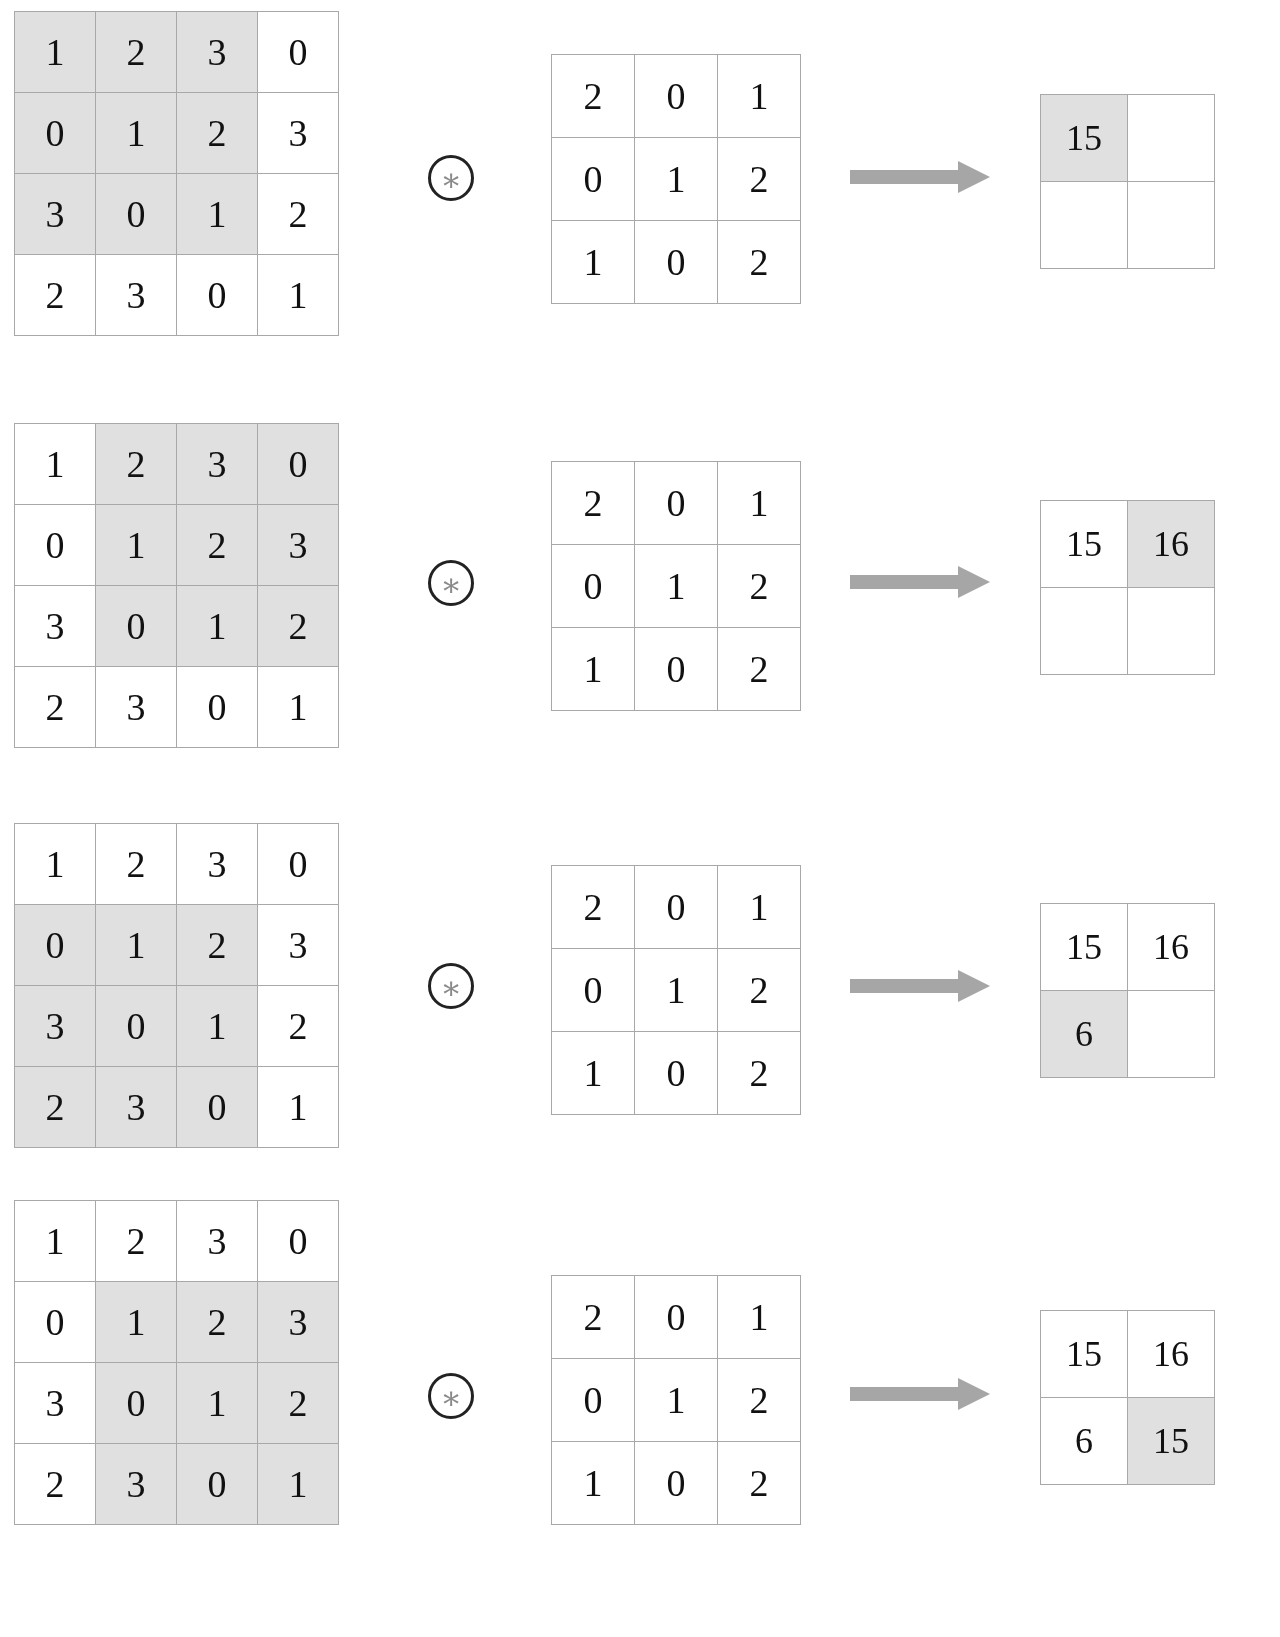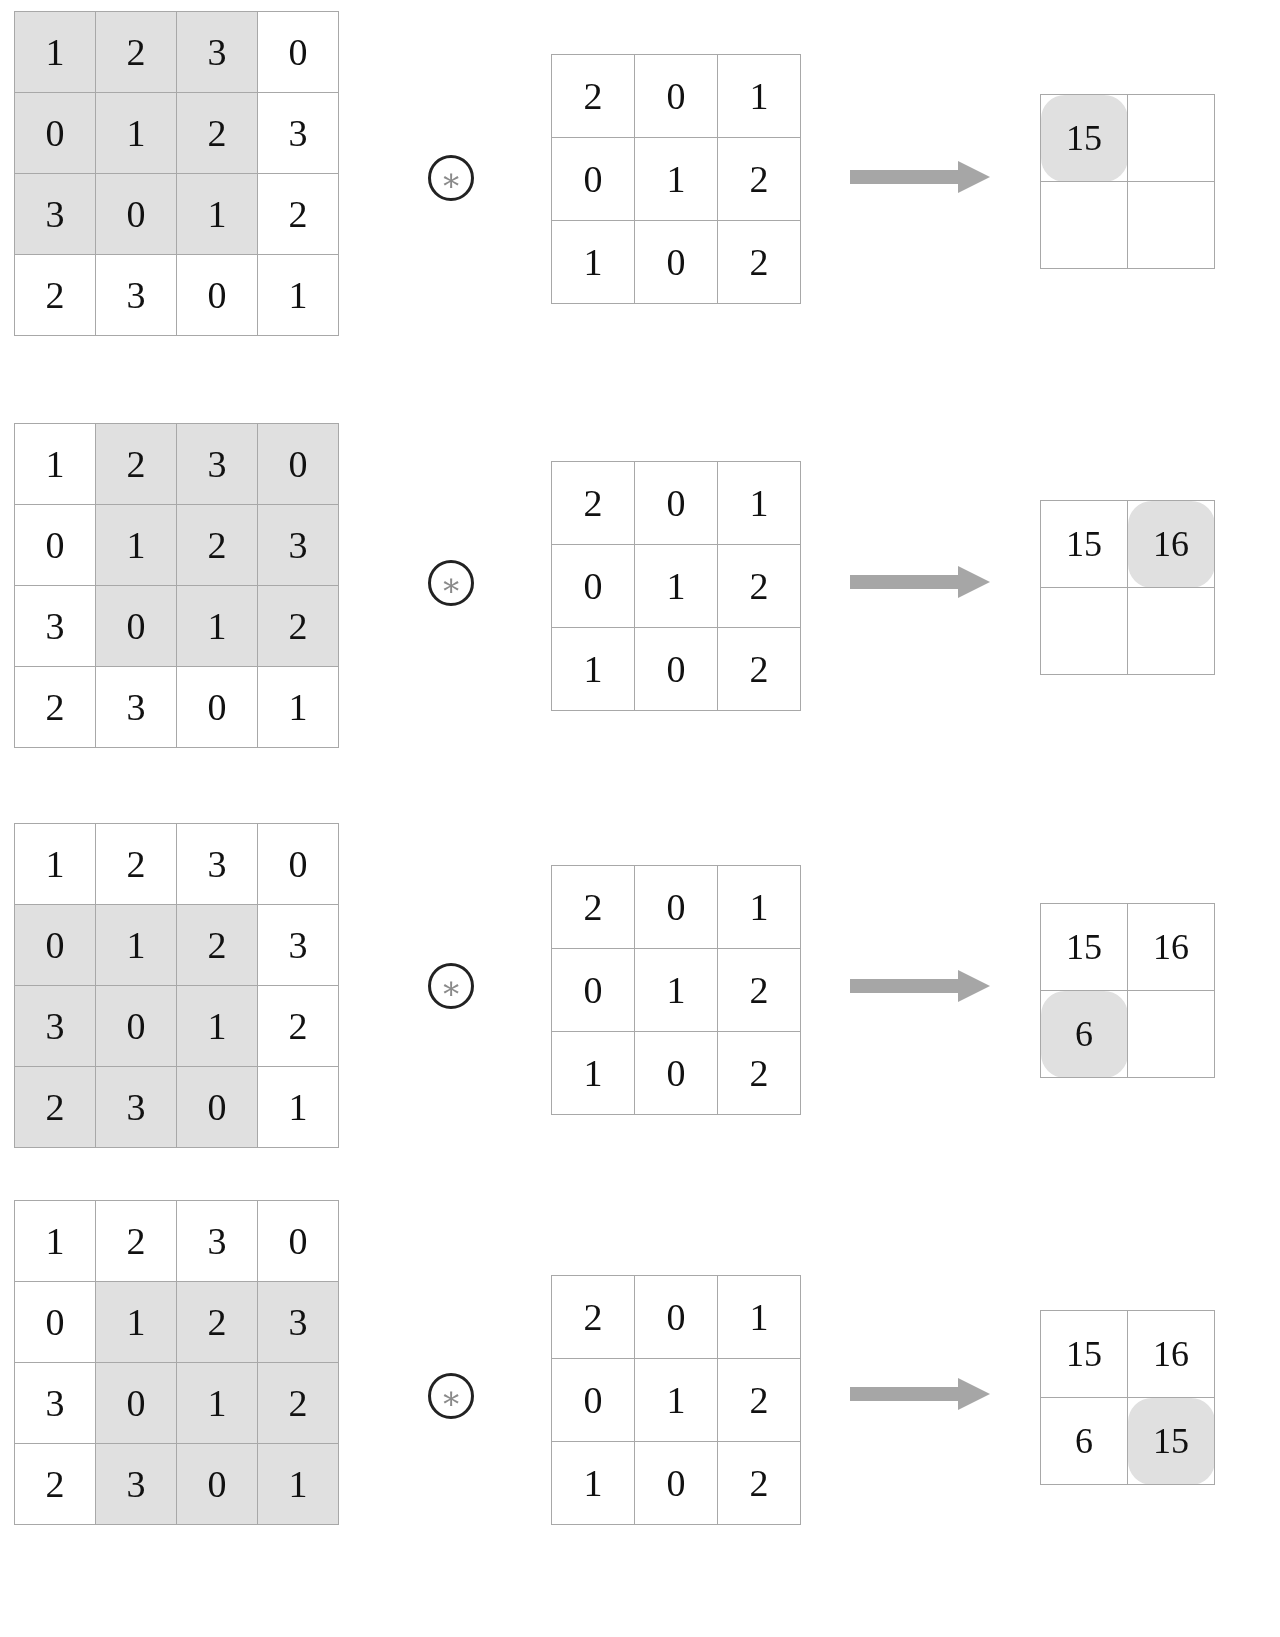--- a/index.html
+++ b/index.html
@@ -83,21 +83,20 @@
   .conv-row.r3 .grid.kernel { top: 90px; }
 
   
   .grid.output {
     left: 1040px;
   }
   .grid.output td {
     width: 86px;
     height: 86px;
     font-size: 36px;
-    border-radius: 24px;
   }
   .conv-row.r0 .grid.output { top: 94px; }
   .conv-row.r1 .grid.output { top: 110px; }
   .conv-row.r2 .grid.output { top: 108px; }
   .conv-row.r3 .grid.output { top: 125px; }
 
   
   .op-conv {
     position: absolute;
     left: 428px;

